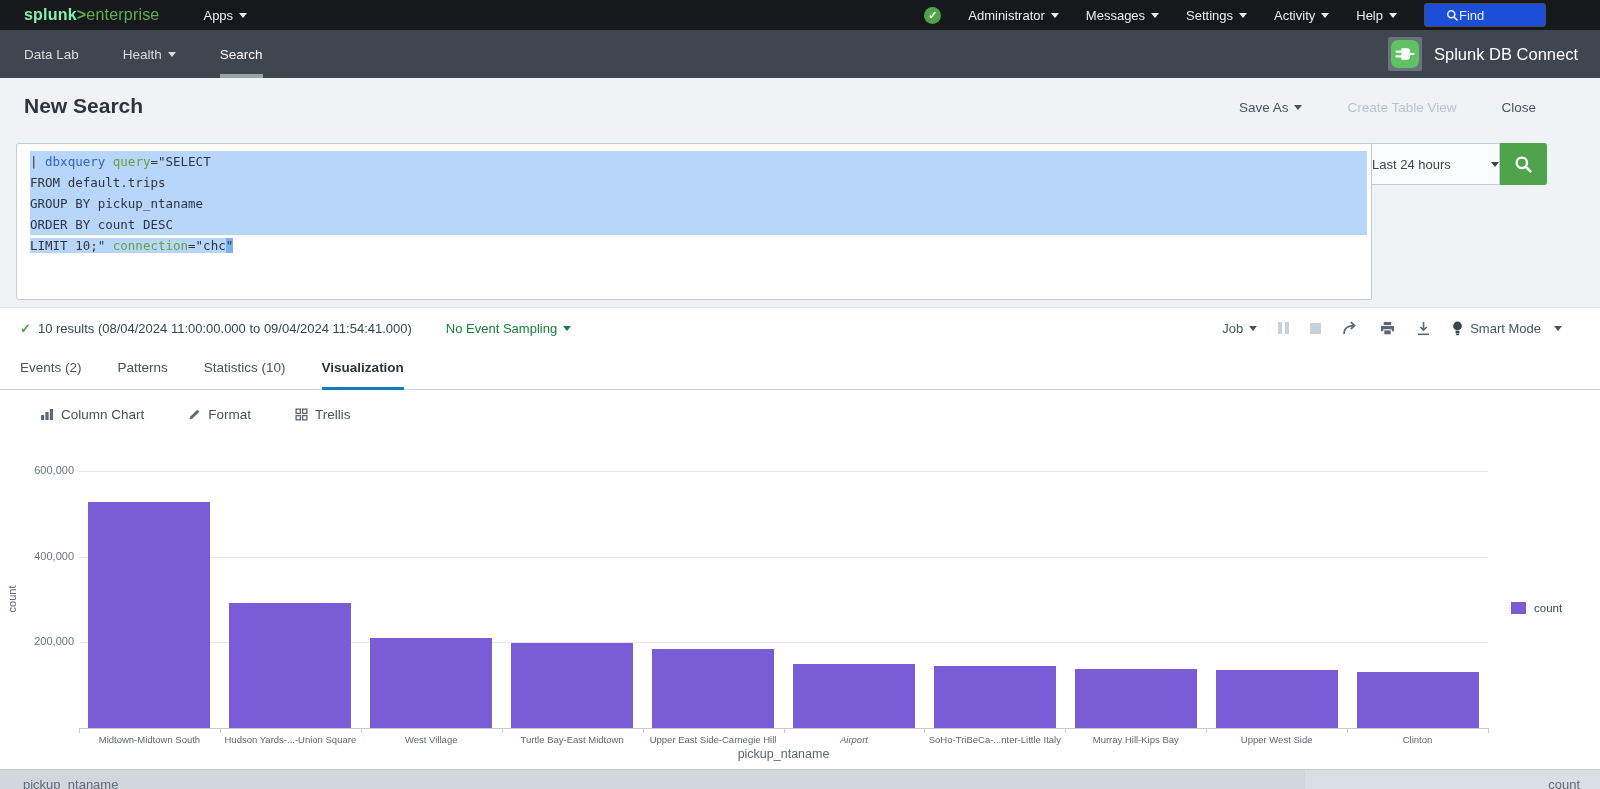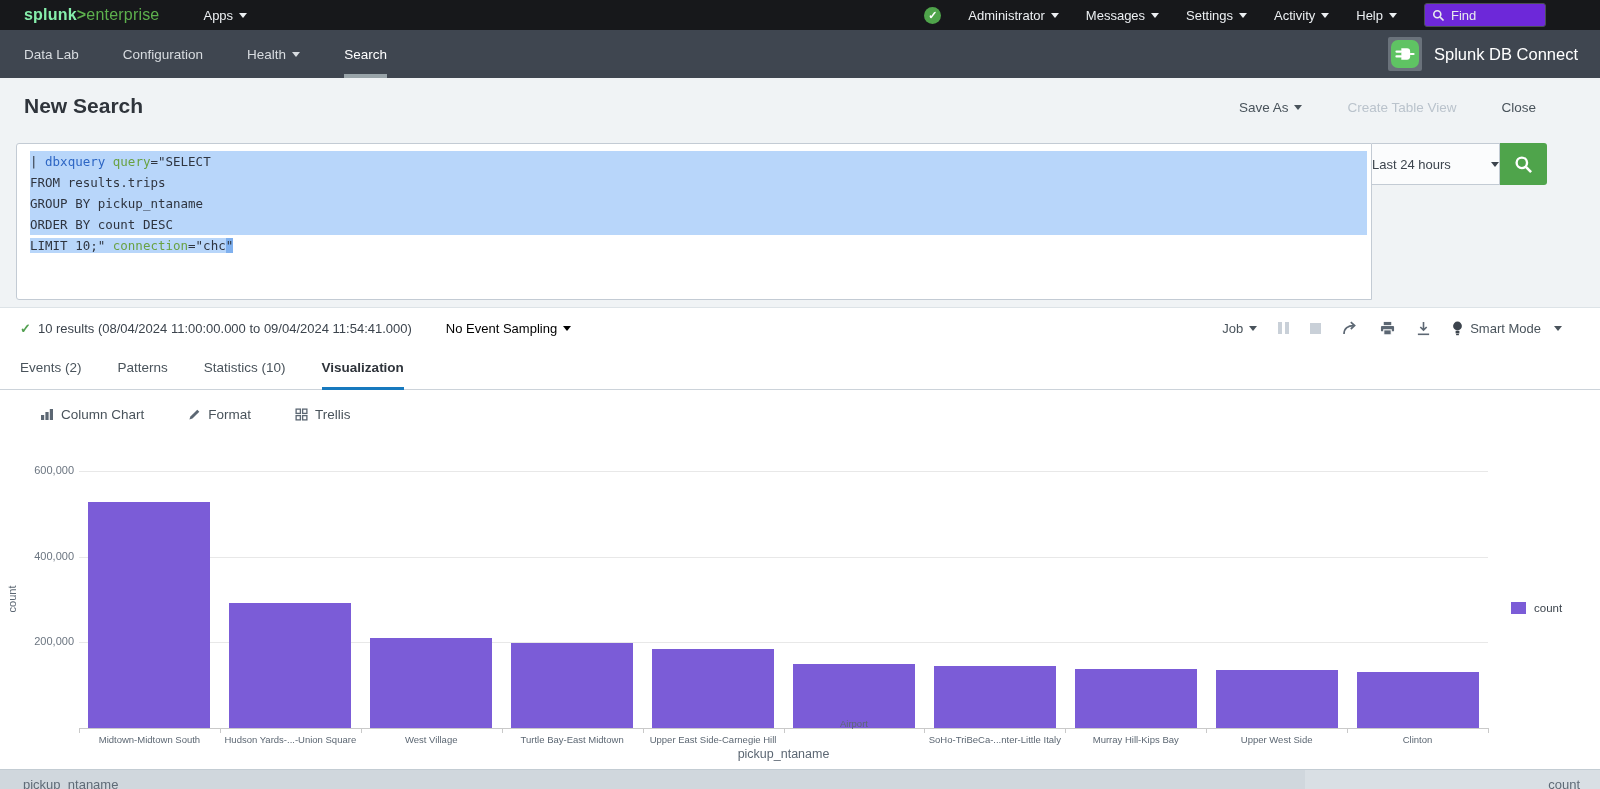--- a/index.html
+++ b/index.html
@@ -14,22 +14,22 @@
   .logo .lg-splunk { color:#86efac; font-weight:bold; }
   .logo .lg-gt { color:#5db04d; font-weight:bold; }
   .logo .lg-ent { color:#5db04d; }
   .apps { margin-left:44px; cursor:pointer; }
   .top-right { margin-left:auto; display:flex; align-items:center; gap:27px; margin-right:54px; }
   .status-circle { width:17px; height:17px; border-radius:50%; background:#4fa44b; color:#fff;
     font-size:11px; line-height:17px; text-align:center; font-weight:bold; }
   .top-menu { cursor:pointer; white-space:nowrap; }
   .caret { width:0; height:0; border-left:4px solid transparent; border-right:4px solid transparent;
     border-top:5px solid currentColor; display:inline-block; margin-left:6px; vertical-align:2px; }
-  .findbox { display:flex; align-items:center; width:122px; height:24px; background:#6d28d9;
-    border:1px solid #4a4f55; border-radius:3px; padding:0 7px; gap:6px; }
+  .findbox { display:flex; align-items:center; width:122px; height:24px; background:#1d4ed8;
+    border:1px solid #4a4f55; border-radius:3px; padding:0 21px; }
   .findbox input { background:transparent; border:none; outline:none; color:#e8ebee; font-size:13px;
     width:80px; font-family:"Liberation Sans", sans-serif; }
   .findbox input::placeholder { color:#e8ebee; opacity:1; }
 
   
   .appbar { position:absolute; left:0; top:30px; width:1600px; height:48px; background:#3f4650;
     display:flex; align-items:center; color:#d8dce0; font-size:13.5px; }
   .appnav { display:flex; height:100%; align-items:center; margin-left:24px; gap:0; }
   .appnav-item { position:relative; height:100%; display:flex; align-items:center; padding:12px 22px; cursor:pointer; white-space:nowrap; }
   .appnav-item:first-child { padding-left:0; }
@@ -61,21 +61,21 @@
   .time-btn { position:absolute; left:1372px; top:65px; width:128px; height:42px; background:#fbfcfd;
     border:1px solid #c3cbd4; border-left:none; display:flex; align-items:center; justify-content:space-between;
     font-size:13px; color:#3c444d; cursor:pointer; }
   .search-btn { position:absolute; left:1500px; top:65px; width:47px; height:42px; background:#4fa44b;
     border-radius:0 3px 3px 0; display:flex; align-items:center; justify-content:center; cursor:pointer; }
 
   
   .results-row { position:absolute; left:0; top:308px; width:1600px; height:40px; background:#fff;
     display:flex; align-items:center; font-size:13px; color:#3c444d; }
   .check { color:#53a051; font-weight:bold; margin:0 7px 0 20px; font-size:13px; }
-  .sampling { margin-left:34px; color:#000000; cursor:pointer; }
+  .sampling { margin-left:34px; color:#15803d; cursor:pointer; }
   .job-controls { margin-left:auto; display:flex; align-items:center; gap:21px; margin-right:38px; color:#49535b; }
   .job-label { cursor:pointer; }
   .icon-btn { display:flex; align-items:center; cursor:pointer; }
   .pause-icon { display:flex; gap:3px; }
   .pause-icon i { width:4px; height:12px; background:#c9d0d8; display:block; }
   .stop-icon { width:11px; height:11px; background:#c9d0d8; }
   .smart { display:flex; align-items:center; gap:7px; cursor:pointer; }
 
   
   .tabs-row { position:absolute; left:0; top:348px; width:1600px; height:42px; background:#fff;
@@ -139,23 +139,20 @@
       </div>
     </div>
   </div>
 
   <div class="appbar">
     <div class="appnav">
       <div class="appnav-item">
           <span>Data Lab</span>
         </div>
       <div class="appnav-item">
-          <span>Configuration</span>
-        </div>
-      <div class="appnav-item">
           <span>Health</span>
           <span class="caret"></span>
         </div>
       <div class="appnav-item active">
           <span>Search</span>
           <span class="nav-underline"></span>
         </div>
     </div>
     <div class="app-identity">
       <div class="dbx-icon">
@@ -175,21 +172,21 @@
   <div class="gray-region">
     <div class="page-title">New Search</div>
     <div class="header-actions">
       <div><span>Save As</span><span class="caret"></span></div>
       <div class="disabled"><span>Create Table View</span></div>
       <div><span>Close</span></div>
     </div>
 
     <div class="query-box" id="query-box">
         <div class="qline full"><span>| </span><span class="tok-kw">dbxquery</span><span> </span><span class="tok-attr">query</span><span>="SELECT</span></div>
-        <div class="qline full"><span>FROM results.trips</span></div>
+        <div class="qline full"><span>FROM default.trips</span></div>
         <div class="qline full"><span>GROUP BY pickup_ntaname</span></div>
         <div class="qline full"><span>ORDER BY count DESC</span></div>
         <div class="qline"><span class="qsel"><span>LIMIT 10;" </span><span class="tok-attr">connection</span><span>="chc</span><span class="tok-cursor">"</span></span></div>
       </div>
 
     <div class="time-btn">
         <span>Last 24 hours</span>
         <span class="caret"></span>
       </div>
     <div class="search-btn">
@@ -315,21 +312,21 @@
       <div class="xcat-label" style="left: 79px; width: 140.9px; top: 296px;">Midtown-Midtown South</div>
       <div class="bar" style="left: 229.35px; top: 165.355px; width: 122px; height: 124.645px; background: rgb(123, 92, 215);"></div>
       <div class="xcat-label" style="left: 219.9px; width: 140.9px; top: 296px;">Hudson Yards-...-Union Square</div>
       <div class="bar" style="left: 370.25px; top: 200.478px; width: 122px; height: 89.5217px; background: rgb(123, 92, 215);"></div>
       <div class="xcat-label" style="left: 360.8px; width: 140.9px; top: 296px;">West Village</div>
       <div class="bar" style="left: 511.15px; top: 205.19px; width: 122px; height: 84.81px; background: rgb(123, 92, 215);"></div>
       <div class="xcat-label" style="left: 501.7px; width: 140.9px; top: 296px;">Turtle Bay-East Midtown</div>
       <div class="bar" style="left: 652.05px; top: 211.187px; width: 122px; height: 78.8133px; background: rgb(123, 92, 215);"></div>
       <div class="xcat-label" style="left: 642.6px; width: 140.9px; top: 296px;">Upper East Side-Carnegie Hill</div>
       <div class="bar" style="left: 792.95px; top: 225.75px; width: 122px; height: 64.25px; background: rgb(123, 92, 215);"></div>
-      <div class="xcat-label" style="left: 783.5px; width: 140.9px; top: 280px;">Airport</div>
+      <div class="xcat-label" style="left: 783.5px; width: 140.9px; top: 296px; font-style: italic;">Airport</div>
       <div class="bar" style="left: 933.85px; top: 227.892px; width: 122px; height: 62.1083px; background: rgb(123, 92, 215);"></div>
       <div class="xcat-label" style="left: 924.4px; width: 140.9px; top: 296px;">SoHo-TriBeCa-...nter-Little Italy</div>
       <div class="bar" style="left: 1074.75px; top: 230.89px; width: 122px; height: 59.11px; background: rgb(123, 92, 215);"></div>
       <div class="xcat-label" style="left: 1065.3px; width: 140.9px; top: 296px;">Murray Hill-Kips Bay</div>
       <div class="bar" style="left: 1215.65px; top: 232.175px; width: 122px; height: 57.825px; background: rgb(123, 92, 215);"></div>
       <div class="xcat-label" style="left: 1206.2px; width: 140.9px; top: 296px;">Upper West Side</div>
       <div class="bar" style="left: 1356.55px; top: 233.888px; width: 122px; height: 56.1117px; background: rgb(123, 92, 215);"></div>
       <div class="xcat-label" style="left: 1347.1px; width: 140.9px; top: 296px;">Clinton</div>
       <div class="xlabel-title" style="left: 79px; width: 1409px; top: 309px;">pickup_ntaname</div>
     </div>

